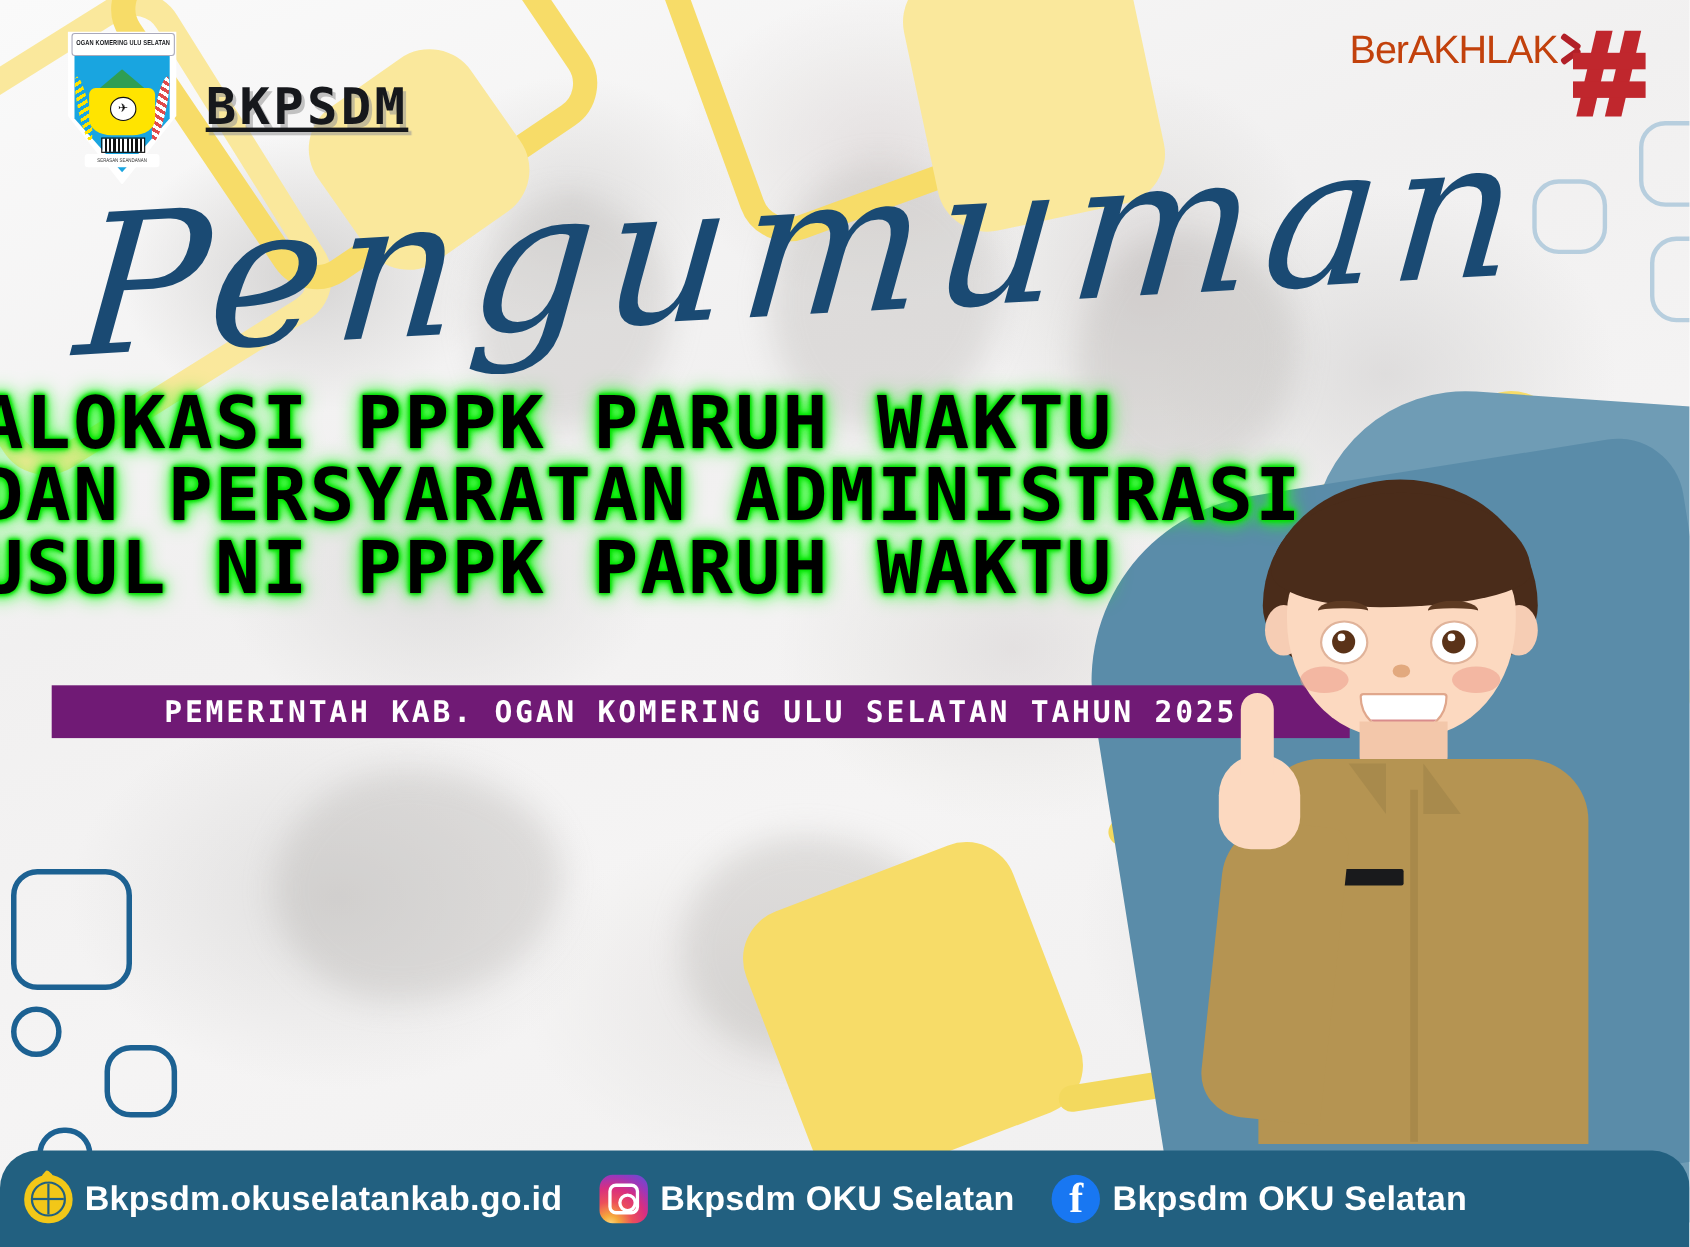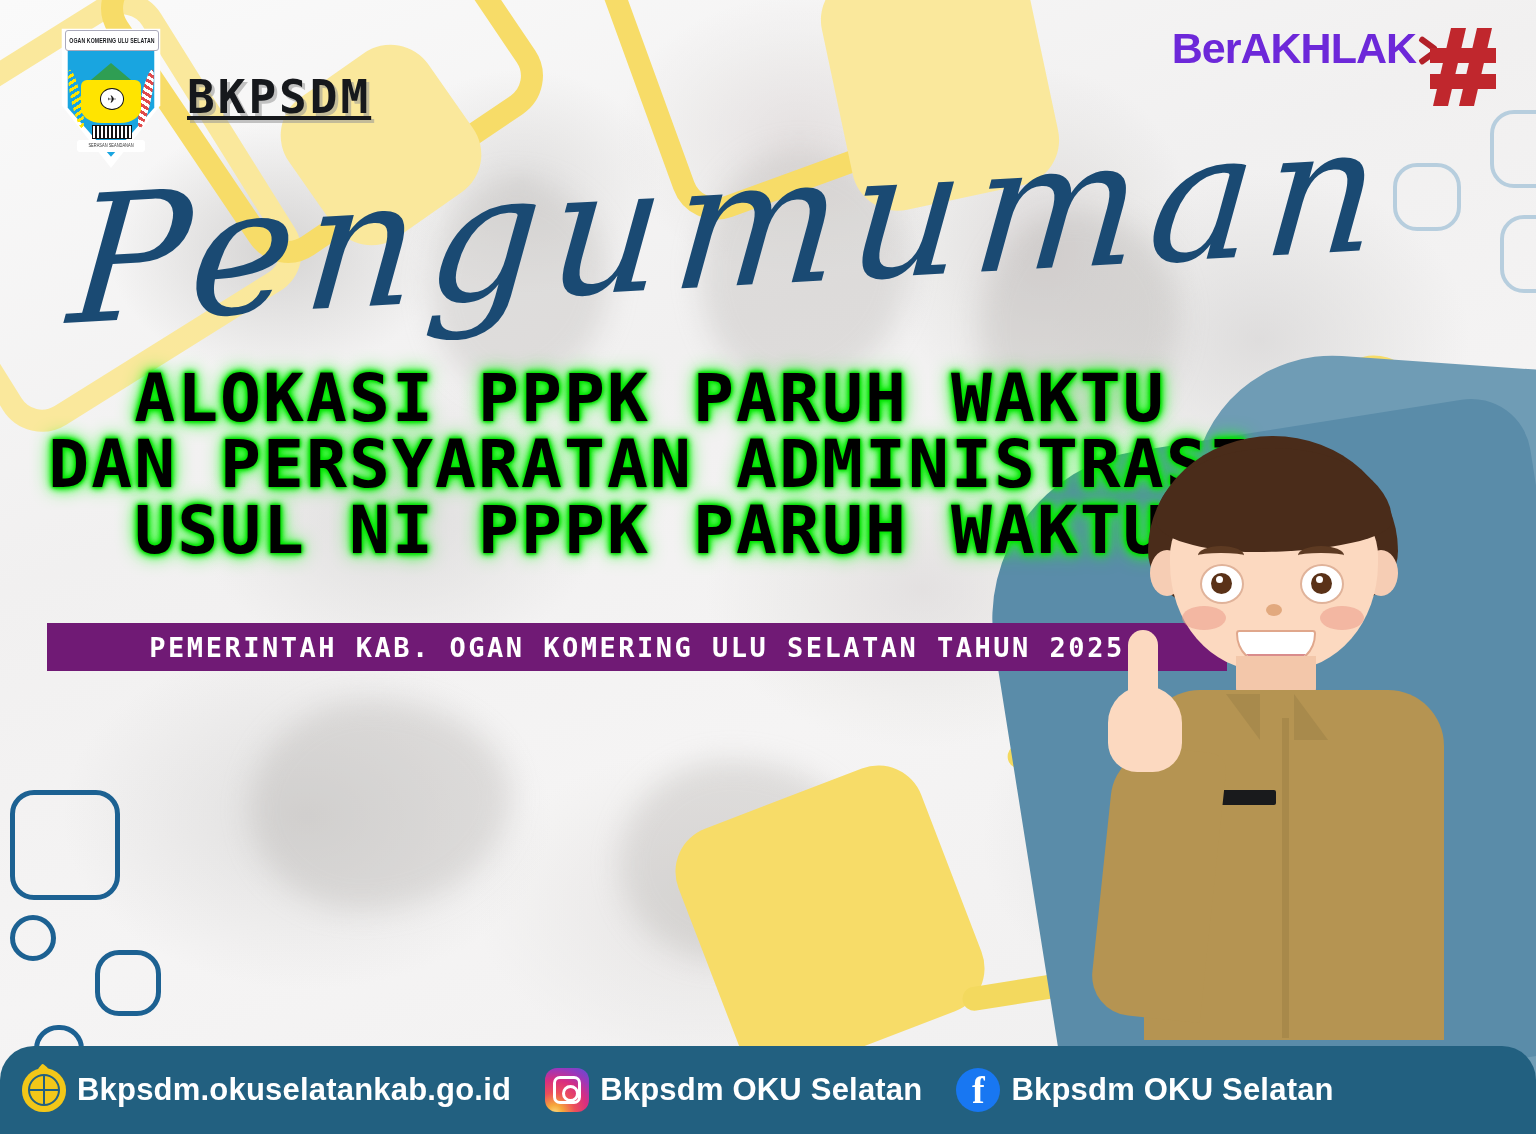--- a/index.html
+++ b/index.html
@@ -159,21 +159,21 @@
     color: #16181c;
     line-height: 1.14;
     text-shadow: 3px 3px 0 rgba(150,150,150,.55);
     text-decoration: underline;
   }
 
   
   .berakhlak { position: absolute; right: 40px; top: 12px; display: flex; align-items: flex-start; gap: 14px; }
   .bk-left { padding-top: 16px; }
   .bk-word {
-    font-size: 43px; font-weight: bold; color: #6d28d9;
+    font-size: 36px; font-weight: normal; color: #c2410c;
     letter-spacing: -1px; line-height: .95; position: relative;
     font-family: "Liberation Sans", sans-serif;
   }
   .bk-word .tick {
     display:inline-block; width: 0; height: 0; position: relative; top: -22px; left: 2px;
   }
   .bk-word .tick::after {
     content:""; position:absolute; width: 20px; height: 6px; background:#b22028;
     transform: rotate(36deg); border-radius:2px;
   }
@@ -208,23 +208,22 @@
     color: #1a4a73;
     letter-spacing: 10px;
     transform: rotate(-3.2deg) skewX(-8deg);
     white-space: nowrap;
     line-height: 1;
   }
 
   
   .headline {
     position: absolute;
-    left: 0; top: 366px;
+    left: 0; top: 352px;
     width: 1300px;
-    text-align: center;
     font-family: "DejaVu Sans Mono", monospace;
     font-weight: bold;
     font-size: 66px;
     line-height: 1.0;
     color: #000000;
     letter-spacing: 2px;
     text-shadow:
       0 0 6px #00e000, 0 0 6px #00e000, 0 0 12px #14f514,
       0 0 3px #00d000, 0 0 3px #00d000, 0 0 20px #22ff22;
   }

